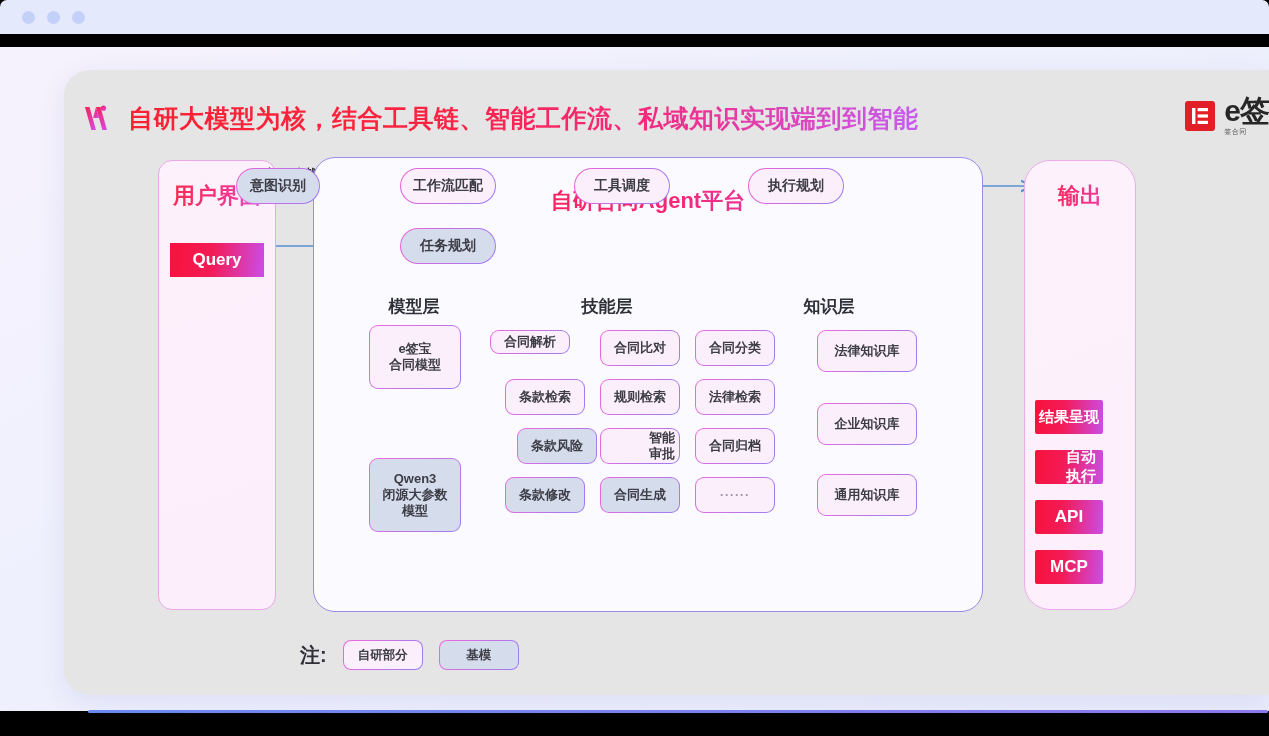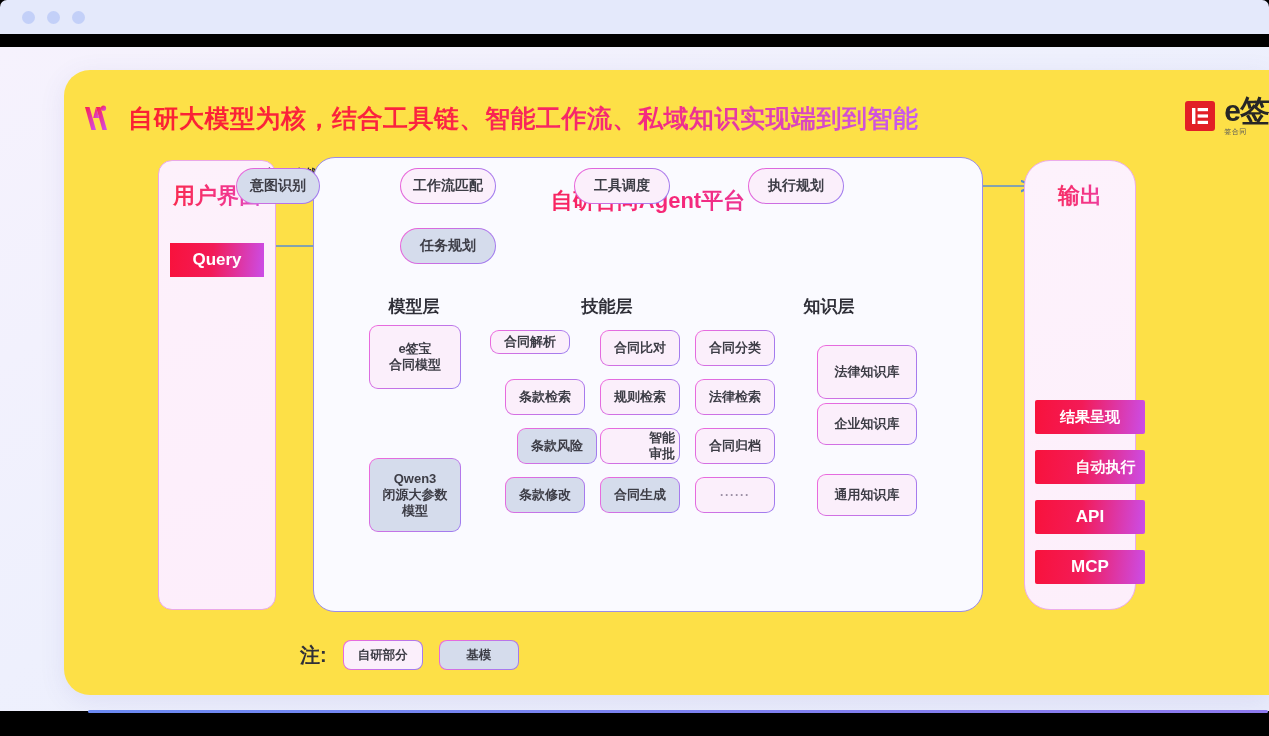--- a/index.html
+++ b/index.html
@@ -37,21 +37,21 @@
   .bottom-accent {
     position: absolute; left: 88px; top: 710px; width: 1180px; height: 3px;
     background: linear-gradient(90deg, #6d8cf5, #8f7bf0);
     border-radius: 2px;
   }
 
   
   .card {
     position: absolute; left: 64px; top: 70px;
     width: 1205px; height: 625px;
-    background: #fde047;
+    background: #e5e5e5;
     border-radius: 26px 0 0 26px;
     box-shadow: 0 6px 26px rgba(90,80,170,.10);
     overflow: hidden;
   }
 
   
   .hdr { position: absolute; left: 16px; top: 20px; right: 0; height: 56px; display: flex; align-items: center; }
   .logo-mark { width: 34px; height: 27px; margin-right: 14px; flex: 0 0 auto; }
   .hdr-title {
     font-size: 25px; font-weight: 700; letter-spacing: .5px; white-space: nowrap;
@@ -104,21 +104,21 @@
     border: 1.6px solid #ecaceb; border-radius: 26px;
     background: linear-gradient(160deg, #fdf2fc 0%, #fdeffb 100%);
   }
   .panel-out .ptitle {
     position: absolute; top: 20px; left: 0; right: 0; text-align: center;
     font-size: 22px; font-weight: 700;
     background: linear-gradient(90deg, #fa2840 0%, #f3368c 60%, #cf63ef 100%);
     -webkit-background-clip: text; background-clip: text; color: transparent;
   }
   .out-btn {
-    position: absolute; left: 11px; width: 110px; height: 34px;
+    position: absolute; left: 11px; width: 68px; height: 34px;
     background: linear-gradient(95deg, #f8123c 0%, #f31b57 42%, #cb4de8 100%);
     color: #fff; font-size: 15px; font-weight: 600;
     display: flex; align-items: center; justify-content: center;
     border-radius: 2px;
   }
   .out-btn.latin { font-size: 17px; }
 
   
   .node {
     position: absolute; height: 36px; border-radius: 18px;
@@ -279,21 +279,21 @@
     <div class="chip pink" style="left:536px; top:260px; width:80px; height:36px;">合同比对</div>
     <div class="chip pink" style="left:536px; top:309px; width:80px; height:36px;">规则检索</div>
     <div class="chip pink" style="left:536px; top:358px; width:80px; height:36px;padding-left:44px;">智能审批</div>
     <div class="chip blue" style="left:536px; top:407px; width:80px; height:36px;">合同生成</div>
 
     <div class="chip pink" style="left:631px; top:260px; width:80px; height:36px;">合同分类</div>
     <div class="chip pink" style="left:631px; top:309px; width:80px; height:36px;">法律检索</div>
     <div class="chip pink" style="left:631px; top:358px; width:80px; height:36px;">合同归档</div>
     <div class="chip pink dots" style="left:631px; top:407px; width:80px; height:36px;">······</div>
 
-    <div class="chip pink" style="left:753px; top:275px; width:100px; height:54px;border-radius:9px;">法律知识库</div>
+    <div class="chip pink" style="left:753px; top:260px; width:100px; height:42px;border-radius:9px;">法律知识库</div>
     <div class="chip pink" style="left:753px; top:333px; width:100px; height:42px;">企业知识库</div>
     <div class="chip pink" style="left:753px; top:404px; width:100px; height:42px;">通用知识库</div>
 
     <div class="panel-out">
       <div class="ptitle">输出</div>
     </div>
     <div class="out-btn" style="top:330px; left:971px;">结果呈现</div>
     <div class="out-btn" style="top:380px; left:971px;padding-left:31px;">自动执行</div>
     <div class="out-btn latin" style="top:430px; left:971px;">API</div>
     <div class="out-btn latin" style="top:480px; left:971px;">MCP</div>

